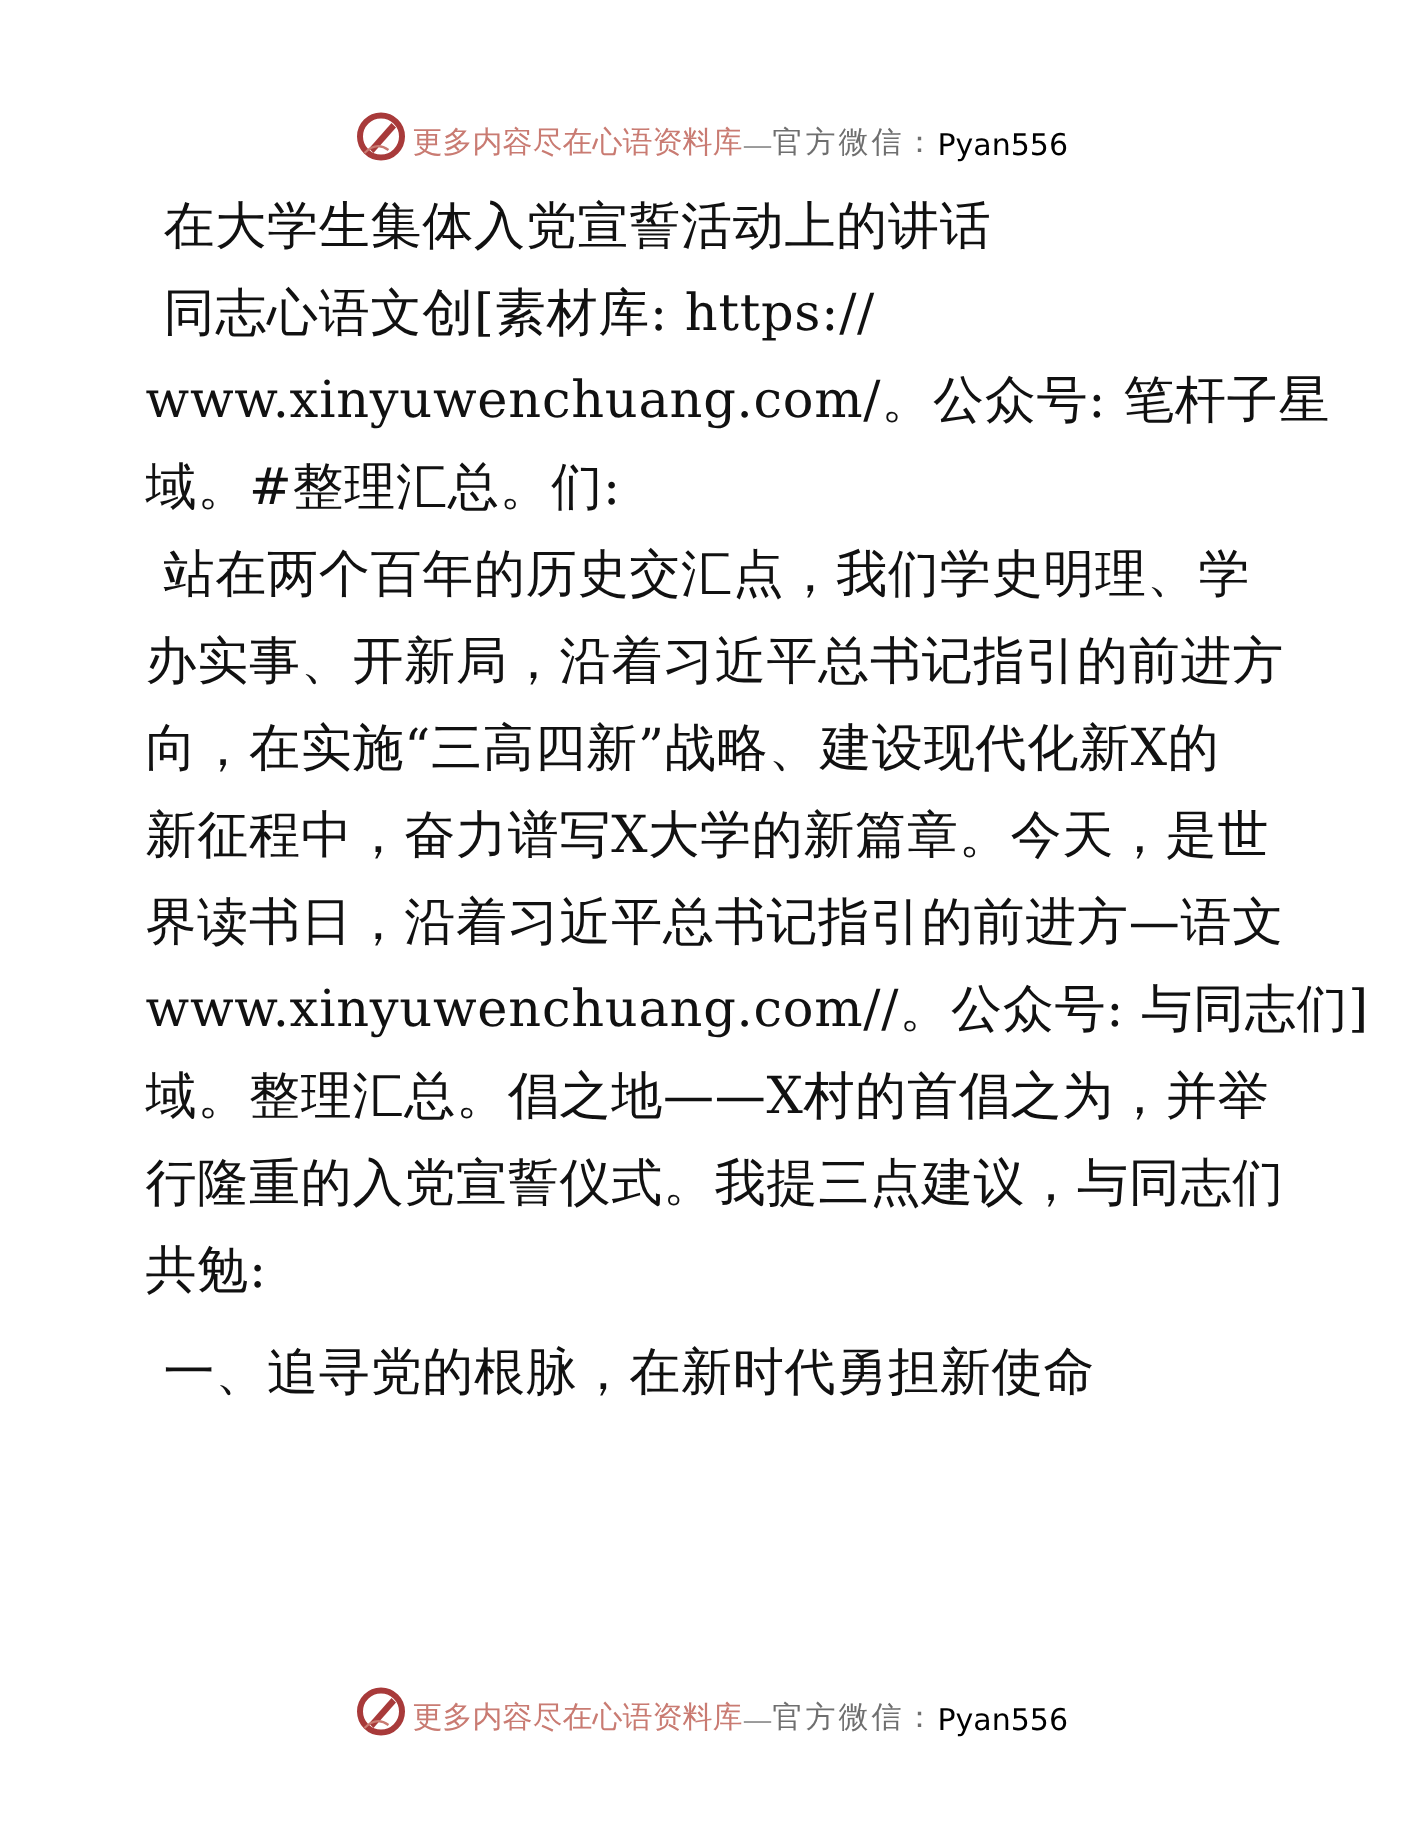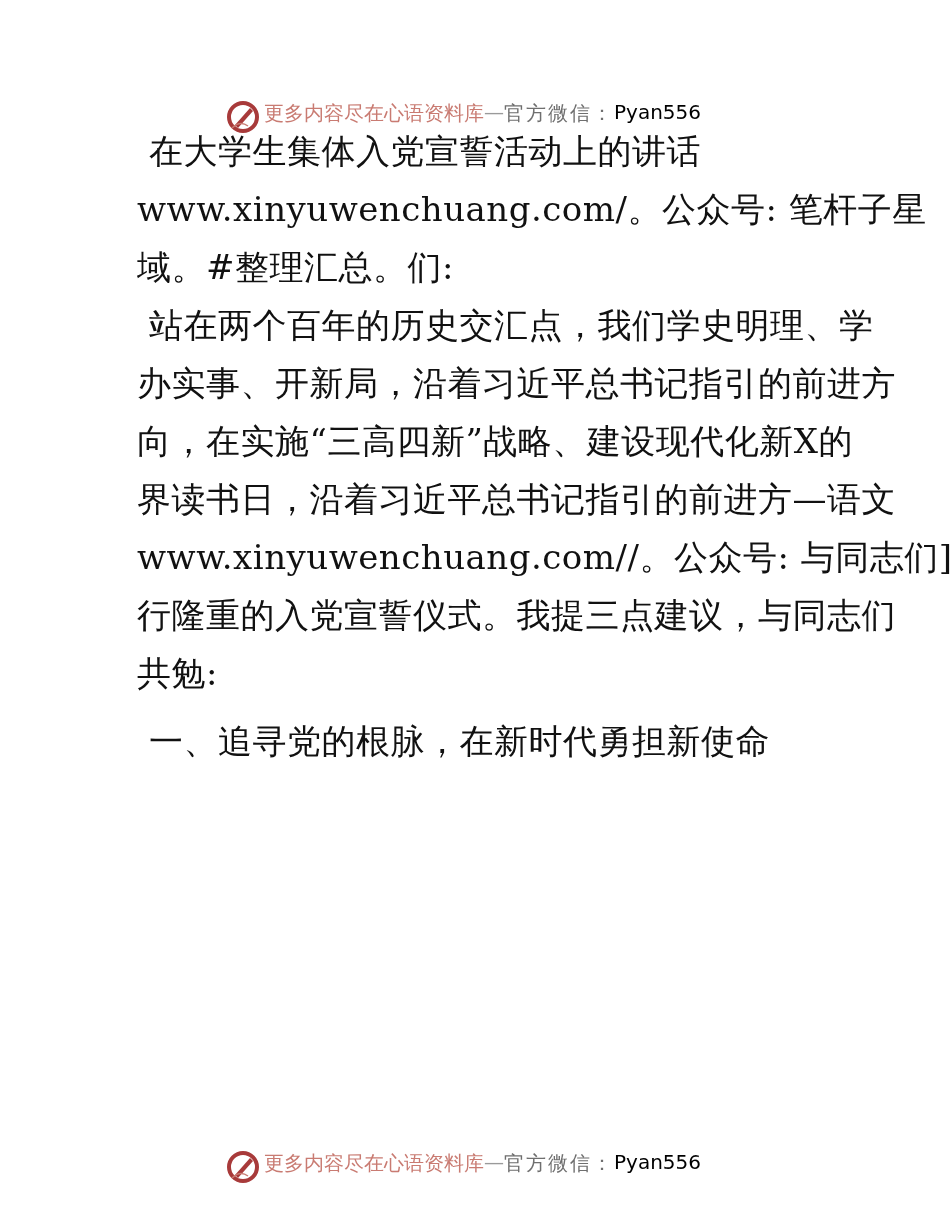--- a/index.html
+++ b/index.html
@@ -1,53 +1,56 @@
 <!DOCTYPE html>
 <html><head>
 <meta charset="utf-8">
 <style>
   html, body { margin: 0; padding: 0; background: #ffffff; }
   body { width: 950px; height: 1230px; position: relative; overflow: hidden;
          font-family: "DejaVu Serif", "Liberation Serif", serif; color: #111; }
-  .banner { position: absolute; left: 226px; height: 36px; display: flex; align-items: flex-start; white-space: nowrap; margin-top: 28px; }
+  .banner { position: absolute; left: 237px; height: 36px; display: flex; align-items: flex-end; white-space: nowrap; }
   .banner.top { top: 72px; }
   .banner.bottom { top: 1122px; }
   .logo { width: 34px; height: 34px; margin-right: 4px; }
   .b-red { color: #c97b72; font-size: 20px; font-family: "DejaVu Serif", serif; letter-spacing: 0px; }
   .b-dash { color: #9a9a9a; font-size: 20px; }
   .b-gray { color: #6f6f6f; font-size: 20px; font-family: "DejaVu Serif", serif; letter-spacing: 2px; }
   .b-id { color: #000000; font-size: 20px; font-family: "DejaVu Sans", sans-serif; }
-  .content { position: absolute; left: 97px; top: 122px; width: 760px; margin-left: 40px; }
+  .content { position: absolute; left: 97px; top: 122px; width: 760px; }
   .line { font-size: 34px; line-height: 58px; height: 58px; white-space: nowrap; letter-spacing: 0.5px; }
   .indent { padding-left: 12px; }
 </style>
 </head>
 <body>
 
 <div class="banner top">
   <svg class="logo" viewBox="0 0 34 34">
     <circle cx="17" cy="17" r="14" fill="none" stroke="#a83a3a" stroke-width="4"></circle>
     <path d="M9 25 L24 8 L27 11 L12 28 Z" fill="#a83a3a"></path>
     <path d="M6 28 Q14 20 22 26" fill="none" stroke="#c97b72" stroke-width="1.5"></path>
   </svg>
   <span class="b-red">更多内容尽在心语资料库</span>
   <span class="b-dash">—</span>
   <span class="b-gray">官方微信：</span>
   <span class="b-id">Pyan556</span>
 </div>
 
 <div class="content">
   <div class="line indent">在大学生集体入党宣誓活动上的讲话</div>
+  <div class="line indent">同志心语文创[素材库: https://</div>
   <div class="line">www.xinyuwenchuang.com/。公众号: 笔杆子星</div>
   <div class="line">域。#整理汇总。们:</div>
   <div class="line indent">站在两个百年的历史交汇点，我们学史明理、学</div>
   <div class="line">办实事、开新局，沿着习近平总书记指引的前进方</div>
   <div class="line">向，在实施“三高四新”战略、建设现代化新X的</div>
+  <div class="line">新征程中，奋力谱写X大学的新篇章。今天，是世</div>
   <div class="line">界读书日，沿着习近平总书记指引的前进方—语文</div>
   <div class="line">www.xinyuwenchuang.com//。公众号: 与同志们]</div>
+  <div class="line">域。整理汇总。倡之地——X村的首倡之为，并举</div>
   <div class="line">行隆重的入党宣誓仪式。我提三点建议，与同志们</div>
   <div class="line">共勉:</div>
   <div class="line indent" style="margin-top:10px">一、追寻党的根脉，在新时代勇担新使命</div>
 </div>
 
 <div class="banner bottom">
   <svg class="logo" viewBox="0 0 34 34">
     <circle cx="17" cy="17" r="14" fill="none" stroke="#a83a3a" stroke-width="4"></circle>
     <path d="M9 25 L24 8 L27 11 L12 28 Z" fill="#a83a3a"></path>
     <path d="M6 28 Q14 20 22 26" fill="none" stroke="#c97b72" stroke-width="1.5"></path>

